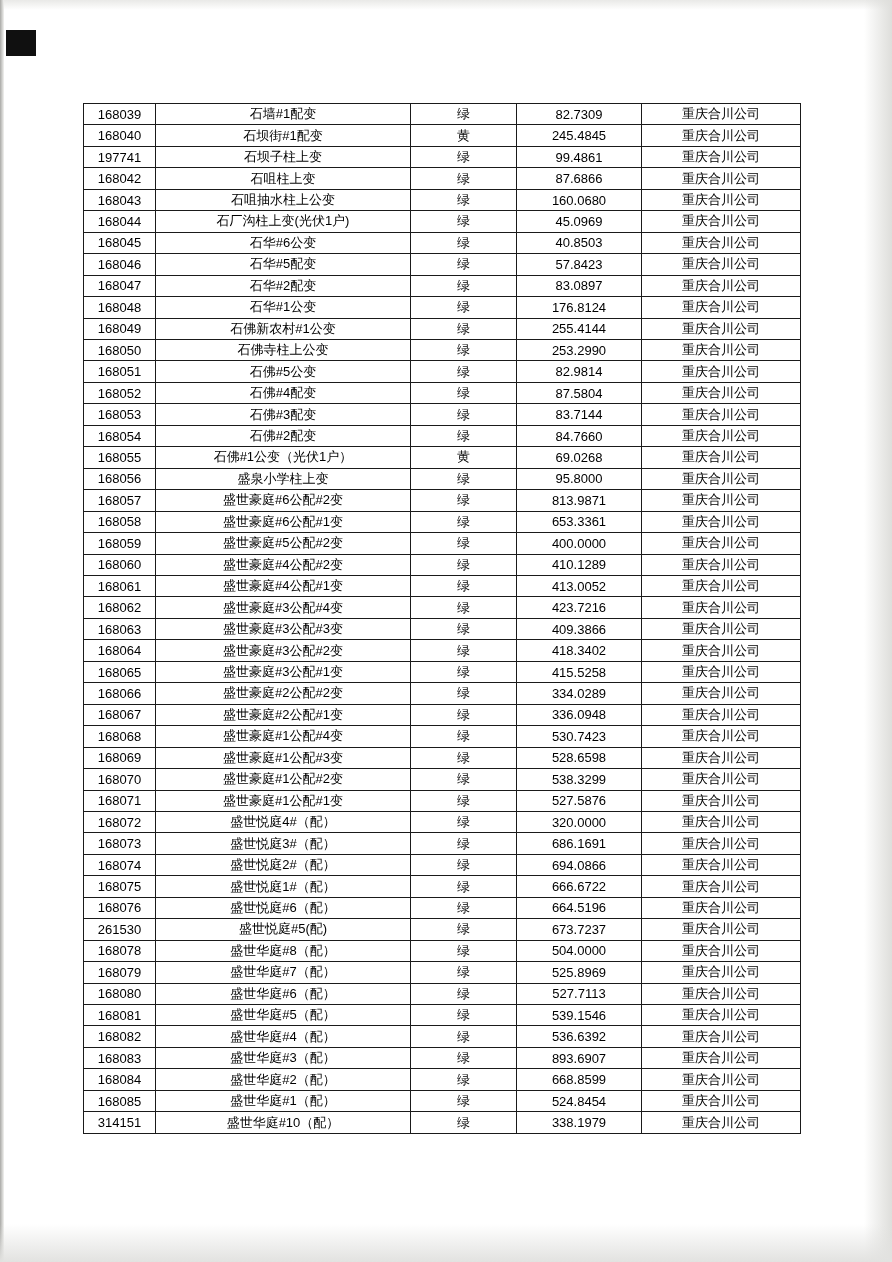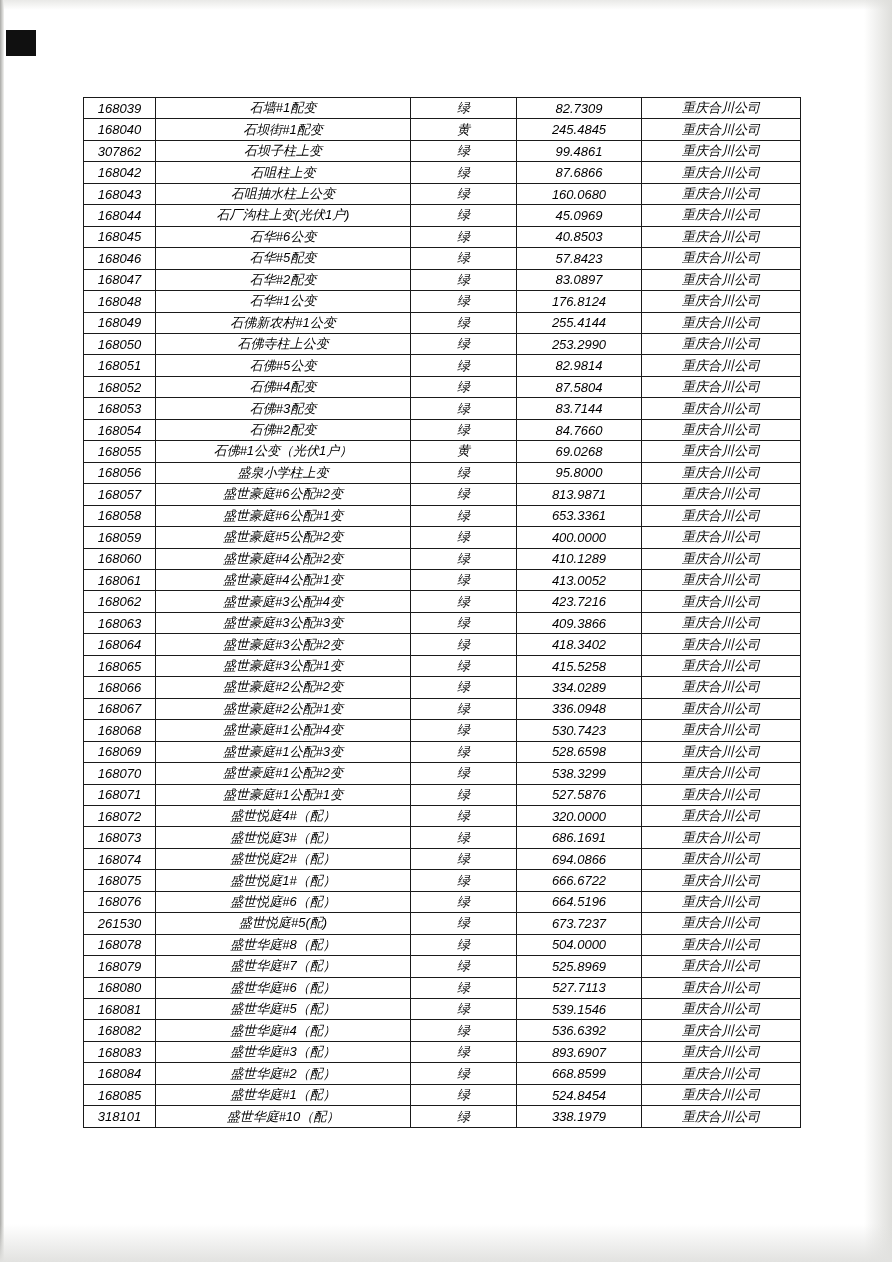--- a/index.html
+++ b/index.html
@@ -30,25 +30,24 @@
   .edge-bottom {
     position: absolute; left: 0; bottom: 0; width: 100%; height: 38px;
     background: linear-gradient(to top, #e2e2e0, rgba(255,255,255,0));
   }
   .corner-mark {
     position: absolute; left: 6px; top: 30px; width: 30px; height: 26px;
     background: #101010;
   }
   table.data-table {
     position: absolute;
-    left: 83px; top: 97px;
+    left: 83px; top: 103px;
     width: 717px; height: 1031px;
     border-collapse: collapse;
     table-layout: fixed;
-    font-style: italic;
   }
   .data-table td {
     border: 1px solid #1a1a1a;
     text-align: center;
     vertical-align: middle;
     font-size: 13px;
     color: #000000;
     padding: 0 2px;
     white-space: nowrap;
     overflow: hidden;
@@ -86,21 +85,21 @@
         <td>重庆合川公司</td>
       </tr>
       <tr>
         <td>168040</td>
         <td>石坝街#1配变</td>
         <td>黄</td>
         <td>245.4845</td>
         <td>重庆合川公司</td>
       </tr>
       <tr>
-        <td>307862</td>
+        <td>197741</td>
         <td>石坝子柱上变</td>
         <td>绿</td>
         <td>99.4861</td>
         <td>重庆合川公司</td>
       </tr>
       <tr>
         <td>168042</td>
         <td>石咀柱上变</td>
         <td>绿</td>
         <td>87.6866</td>
@@ -401,20 +400,20 @@
         <td>重庆合川公司</td>
       </tr>
       <tr>
         <td>168085</td>
         <td>盛世华庭#1（配）</td>
         <td>绿</td>
         <td>524.8454</td>
         <td>重庆合川公司</td>
       </tr>
       <tr>
-        <td>318101</td>
+        <td>314151</td>
         <td>盛世华庭#10（配）</td>
         <td>绿</td>
         <td>338.1979</td>
         <td>重庆合川公司</td>
       </tr>
     </tbody>
 </table>
 
 </body></html>

